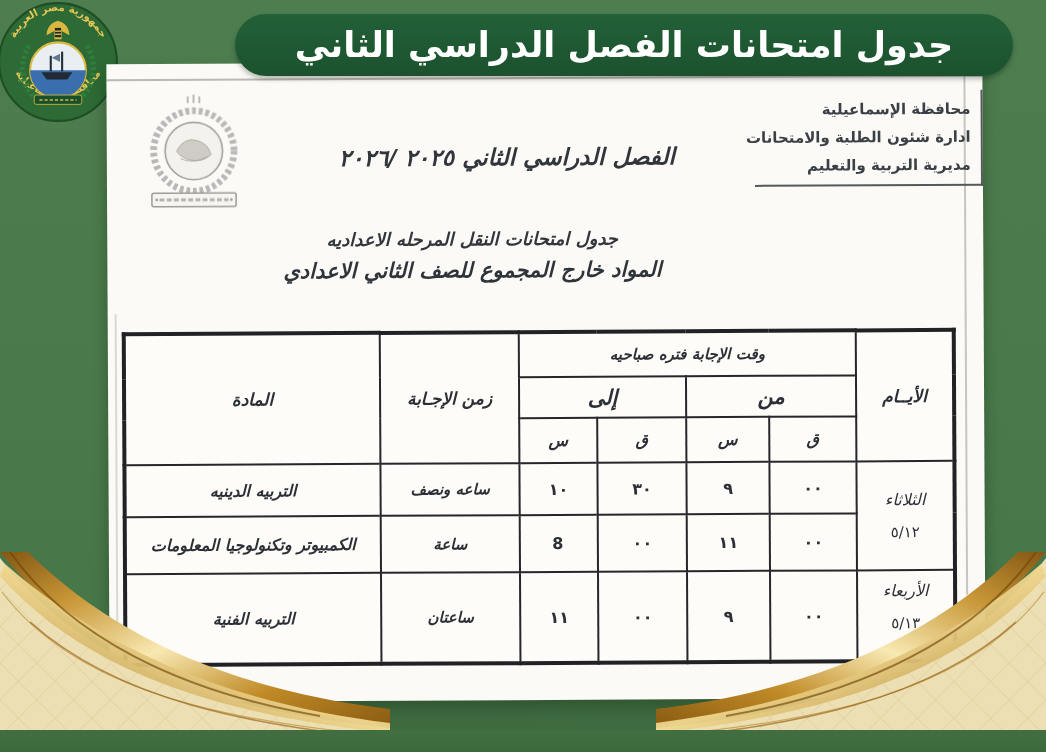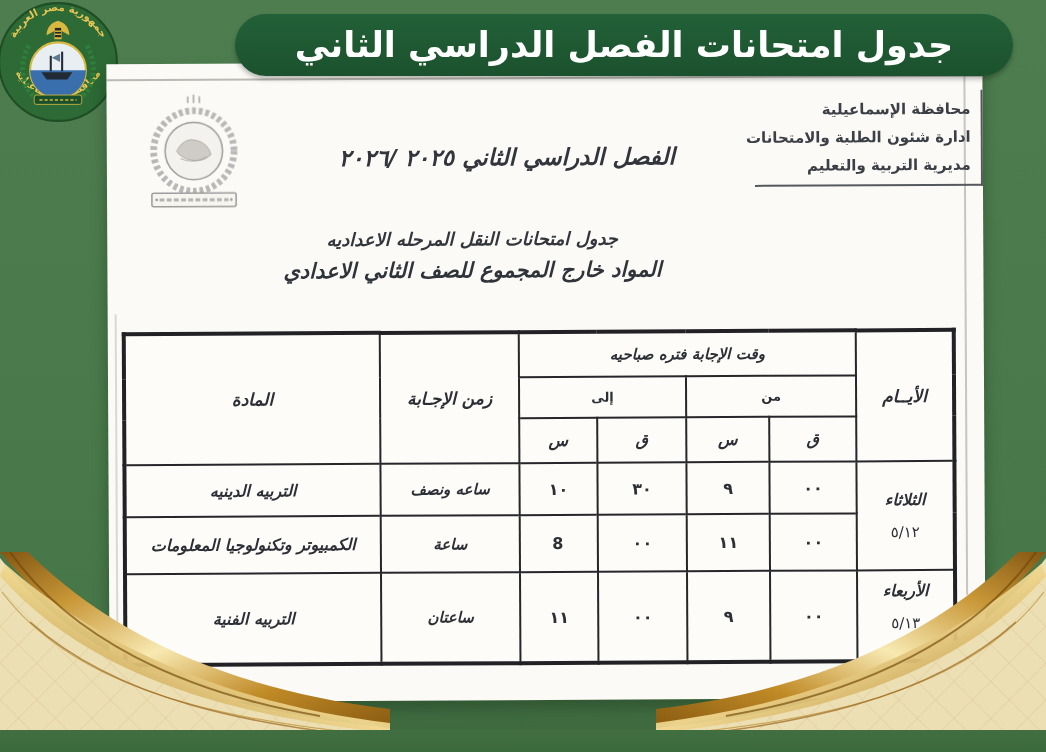--- a/index.html
+++ b/index.html
@@ -30,27 +30,27 @@
   .stamp{position:absolute;right:722px;top:24px;width:134px;height:132px;opacity:.88;filter:blur(.4px);}
   .subtitles{position:absolute;left:40px;top:166px;width:650px;text-align:center;}
   .subtitle1{font-size:18px;font-weight:bold;font-style:italic;color:#33373d;}
   .subtitle2{font-size:21px;font-weight:bold;font-style:italic;color:#2f333a;margin-top:9px;}
   
   .exam-table{position:absolute;right:28px;top:268px;border-collapse:collapse;table-layout:fixed;
               width:830px;direction:rtl;border:4px solid #212126;background:#fdfcf9;}
   .exam-table td{border:2.5px solid #26262b;text-align:center;vertical-align:middle;
                  padding:0;font-weight:bold;color:#2c3036;overflow:hidden;}
   .th-group{font-size:15px;font-style:italic;}
-  .th-fromto{font-size:13px;}
+  .th-fromto{font-size:21px;font-style:italic;}
   .th-qs{font-size:16px;font-style:italic;}
   .th-side{font-size:17px;font-style:italic;}
   .cell-num{font-size:16px;letter-spacing:2px;}
   .cell-dur{font-size:15px;font-style:italic;}
   .cell-subj{font-size:16px;font-style:italic;}
-  .day-cell .day-name{font-size:16px;font-weight:bold;font-style:italic;}
+  .day-cell .day-name{font-size:16px;font-weight:normal;font-style:italic;}
   .day-cell .day-date{font-size:15px;font-weight:normal;margin-top:14px;}
   .day-top{vertical-align:top !important;}
   .day-top .day-name{margin-top:10px;}
   .day-top .day-date{}
   
   .deco{position:absolute;top:552px;width:390px;height:180px;z-index:4;}
   .deco-left{left:0;}
   .deco-right{right:0;transform:scaleX(-1);}
   
   .bottom-band{position:absolute;left:0;top:730px;width:100%;height:22px;z-index:5;

